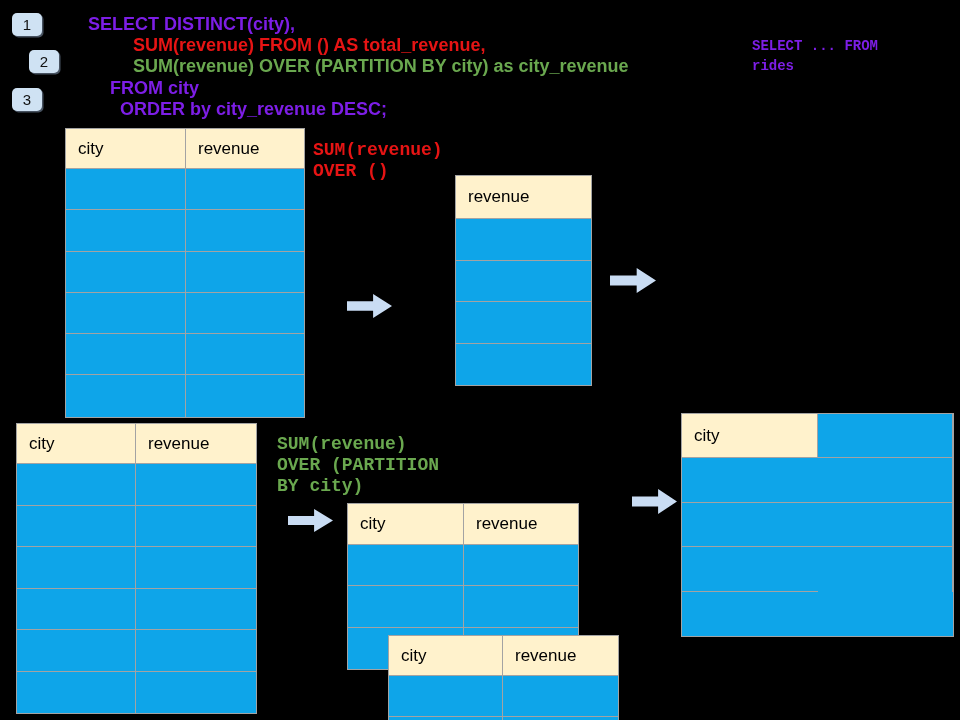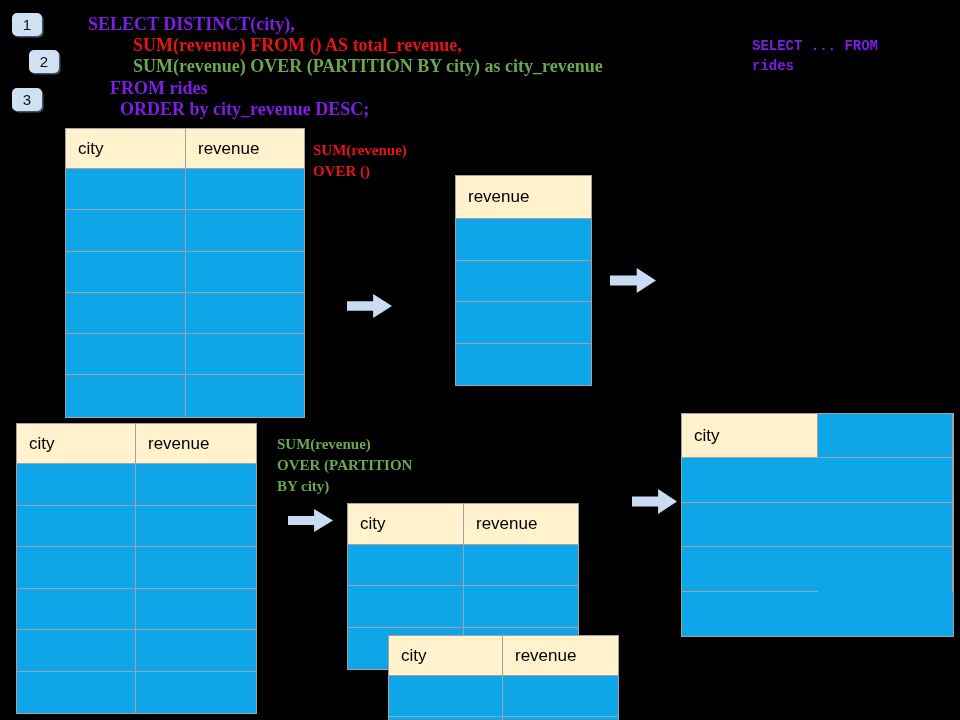--- a/index.html
+++ b/index.html
@@ -2,27 +2,27 @@
 <html style="--purple: #7d1ee6; --red: #e61414; --green: #6aa84f; --header_fill: #fff2cc; --arrow_fill: #c9dcf3; --badge_fill: #cfe2f3; --tborder: #a3a3a3;"><head>
 <meta charset="utf-8">
 <style>
   html,body{margin:0;padding:0;background:#000;}
   body{position:relative;width:960px;height:720px;overflow:hidden;
        font-family:"Liberation Sans", sans-serif;}
   .badge{position:absolute;width:30px;height:23px;border-radius:5px;
          background:var(--badge_fill);color:#111;display:flex;align-items:center;
          justify-content:center;font-size:15px;
          box-shadow:1.5px 1.5px 0 rgba(130,150,175,.55);}
-  .code-line{position:absolute;font-family:Liberation Serif, serif;
+  .code-line{position:absolute;font-family:Liberation Sans, sans-serif;
          font-weight:bold;font-size:18px;line-height:21px;white-space:pre;}
   .c-purple{color:var(--purple);} .c-red{color:var(--red);} .c-green{color:var(--green);}
   .note{position:absolute;font-family:"Liberation Mono", monospace;font-weight:bold;
          font-size:14px;line-height:20px;color:var(--purple);white-space:pre;}
-  .anno{position:absolute;font-family:Liberation Serif, serif;font-weight:bold;
-         font-size:15px;line-height:21px;white-space:pre;}
+  .anno{position:absolute;font-family:Liberation Mono, monospace;font-weight:bold;
+         font-size:18px;line-height:21px;white-space:pre;}
   .arrow{position:absolute;background:var(--arrow_fill);
          clip-path:polygon(0 30%,58% 30%,58% 0,100% 50%,58% 100%,58% 70%,0 70%);}
   .tbl{position:absolute;display:grid;background:#0ea5e9;border:1px solid var(--tborder);}
   .tbl .th{background:var(--header_fill);color:#000;font-size:17px;display:flex;
          align-items:center;padding-left:12px;box-sizing:border-box;
          border-right:1px solid var(--tborder);border-bottom:1px solid var(--tborder);}
   .tbl .td{box-sizing:border-box;border-right:1px solid var(--tborder);
          border-bottom:1px solid var(--tborder);}
   .no-r{border-right:none !important;}
   .no-b{border-bottom:none !important;}
@@ -30,21 +30,21 @@
 </head>
 <body>
 
 <div class="badge" style="left:12px;top:13px">1</div>
 <div class="badge" style="left:29px;top:50px">2</div>
 <div class="badge" style="left:12px;top:88px">3</div>
 
 <div class="code-line c-purple" style="left:88px;top:14px">SELECT DISTINCT(city),</div>
 <div class="code-line c-red" style="left:133px;top:35px">SUM(revenue) FROM () AS total_revenue,</div>
 <div class="code-line c-green" style="left:133px;top:56px">SUM(revenue) OVER (PARTITION BY city) as city_revenue</div>
-<div class="code-line c-purple" style="left:110px;top:78px">FROM rides</div>
+<div class="code-line c-purple" style="left:110px;top:78px">FROM city</div>
 <div class="code-line c-purple" style="left:120px;top:99px">ORDER by city_revenue DESC;</div>
 
 <div class="note" style="left:752px;top:36px">SELECT ... FROM
 rides</div>
 
 <div class="anno c-red" style="left:313px;top:140px">SUM(revenue)
 OVER ()</div>
 <div class="anno c-green" style="left:277px;top:434px">SUM(revenue)
 OVER (PARTITION
 BY city)</div>

